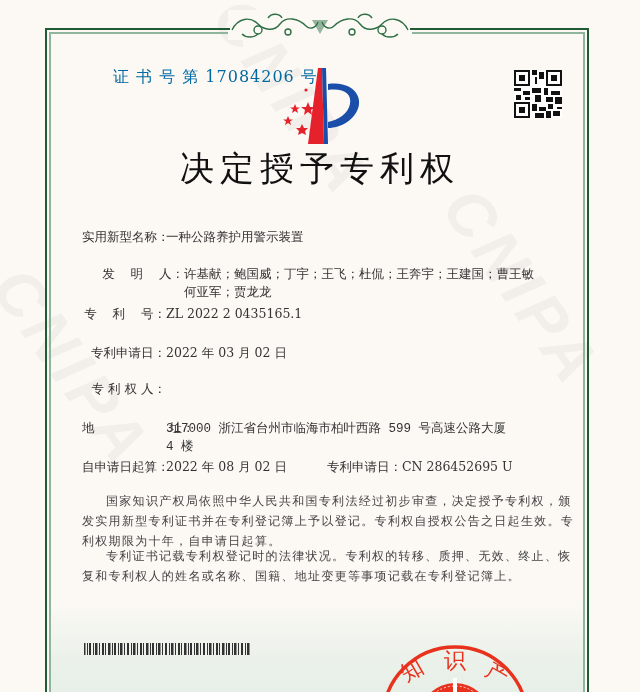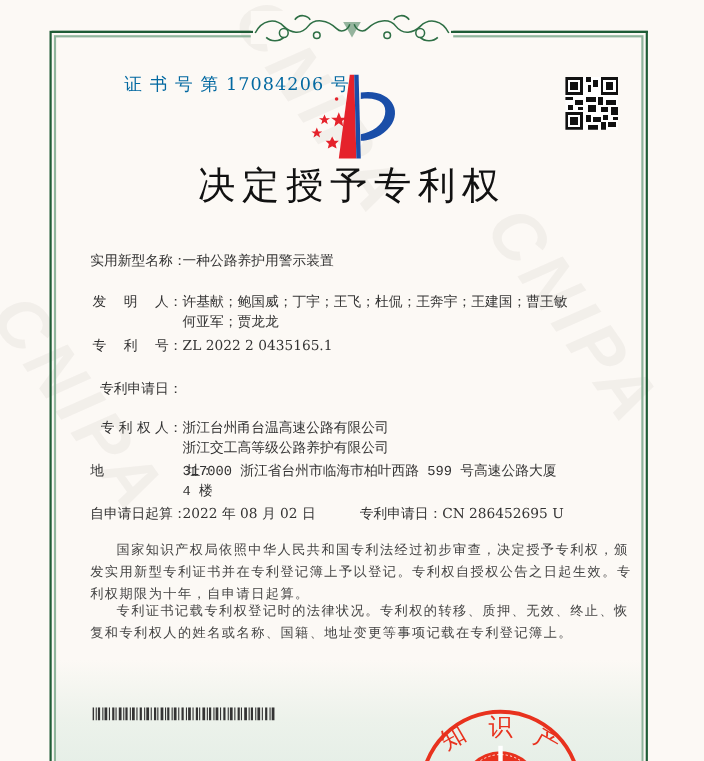--- a/index.html
+++ b/index.html
@@ -36,21 +36,21 @@
       font-size: 34px; letter-spacing: 6px; color: #111; font-weight: normal;
       font-family: "DejaVu Sans", sans-serif;
     }
     .field { position: absolute; left: 82px; font-size: 12.5px; color: #333; line-height: 18px; }
     .field .lbl { display: inline-block; width: 84px; white-space: pre; text-align: right; }
     .field .val { display: inline-block; vertical-align: top; }
     .field .val div { white-space: nowrap; }
     .para {
       position: absolute; left: 82px; width: 498px; font-size: 12px; line-height: 20px;
       color: #444; text-indent: 24px; letter-spacing: 1.3px;
-      font-family: Liberation Mono, monospace;
+      font-family: Liberation Sans, sans-serif;
     }
     .bottom-tint {
       position: absolute; left: 51px; top: 600px; width: 532px; height: 92px;
       background: linear-gradient(180deg, rgba(252,249,245,0) 0%, rgba(232,240,232,0.8) 60%, rgba(228,238,230,0.9) 100%);
     }
     .barcode { position: absolute; left: 84px; top: 643px; width: 166px; height: 12px; }
     .seal { position: absolute; left: 380px; top: 644px; width: 150px; height: 150px; }
   </style>
 </head>
 <body>
@@ -130,31 +130,31 @@
     <rect x="5" y="12" width="2" height="1"></rect>
       <rect x="19" y="16" width="2" height="1"></rect>
   </g>
 </svg>
 
 <div class="title">决定授予专利权</div>
 
 <div class="field" style="top:228px;">
   <span class="lbl">实用新型名称：</span><span class="val"><div>一种公路养护用警示装置</div></span>
 </div>
-<div class="field" style="top:265px;">
+<div class="field" style="top:265px;margin-left:18px;">
   <span class="lbl">发    明    人：</span><span class="val"><div>许基献；鲍国威；丁宇；王飞；杜侃；王奔宇；王建国；曹王敏</div><div>何亚军；贾龙龙</div></span>
 </div>
 <div class="field" style="top:305px;">
   <span class="lbl">专    利    号：</span><span class="val"><div>ZL 2022 2 0435165.1</div></span>
 </div>
 <div class="field" style="top:344px;">
-  <span class="lbl">专利申请日：</span>
+  <span class="lbl">专利申请日：</span><span class="val"><div>2022 年 03 月 02 日</div></span>
 </div>
 <div class="field" style="top:380px;">
-  <span class="lbl">专 利 权 人：</span><span class="val"><div>浙江台州甬台温高速公路有限公司</div><div>浙江交工高等级公路养护有限公司</div></span>
+  <span class="lbl">专 利 权 人：</span>
 </div>
 <div class="field" style="top:420px;font-family:Liberation Mono, monospace;">
   <span class="lbl">地          址：</span><span class="val"><div>317000  浙江省台州市临海市柏叶西路 599 号高速公路大厦</div><div>4 楼</div></span>
 </div>
 <div class="field" style="top:458px;">
   <span class="lbl">自申请日起算：</span><span class="val"><div>2022 年 08 月 02 日</div></span>
 </div>
 <div class="field" style="top:458px;left:324px;">
   <span class="lbl" style="width:78px;">专利申请日：</span><span class="val"><div>CN 286452695 U</div></span>
 </div>

